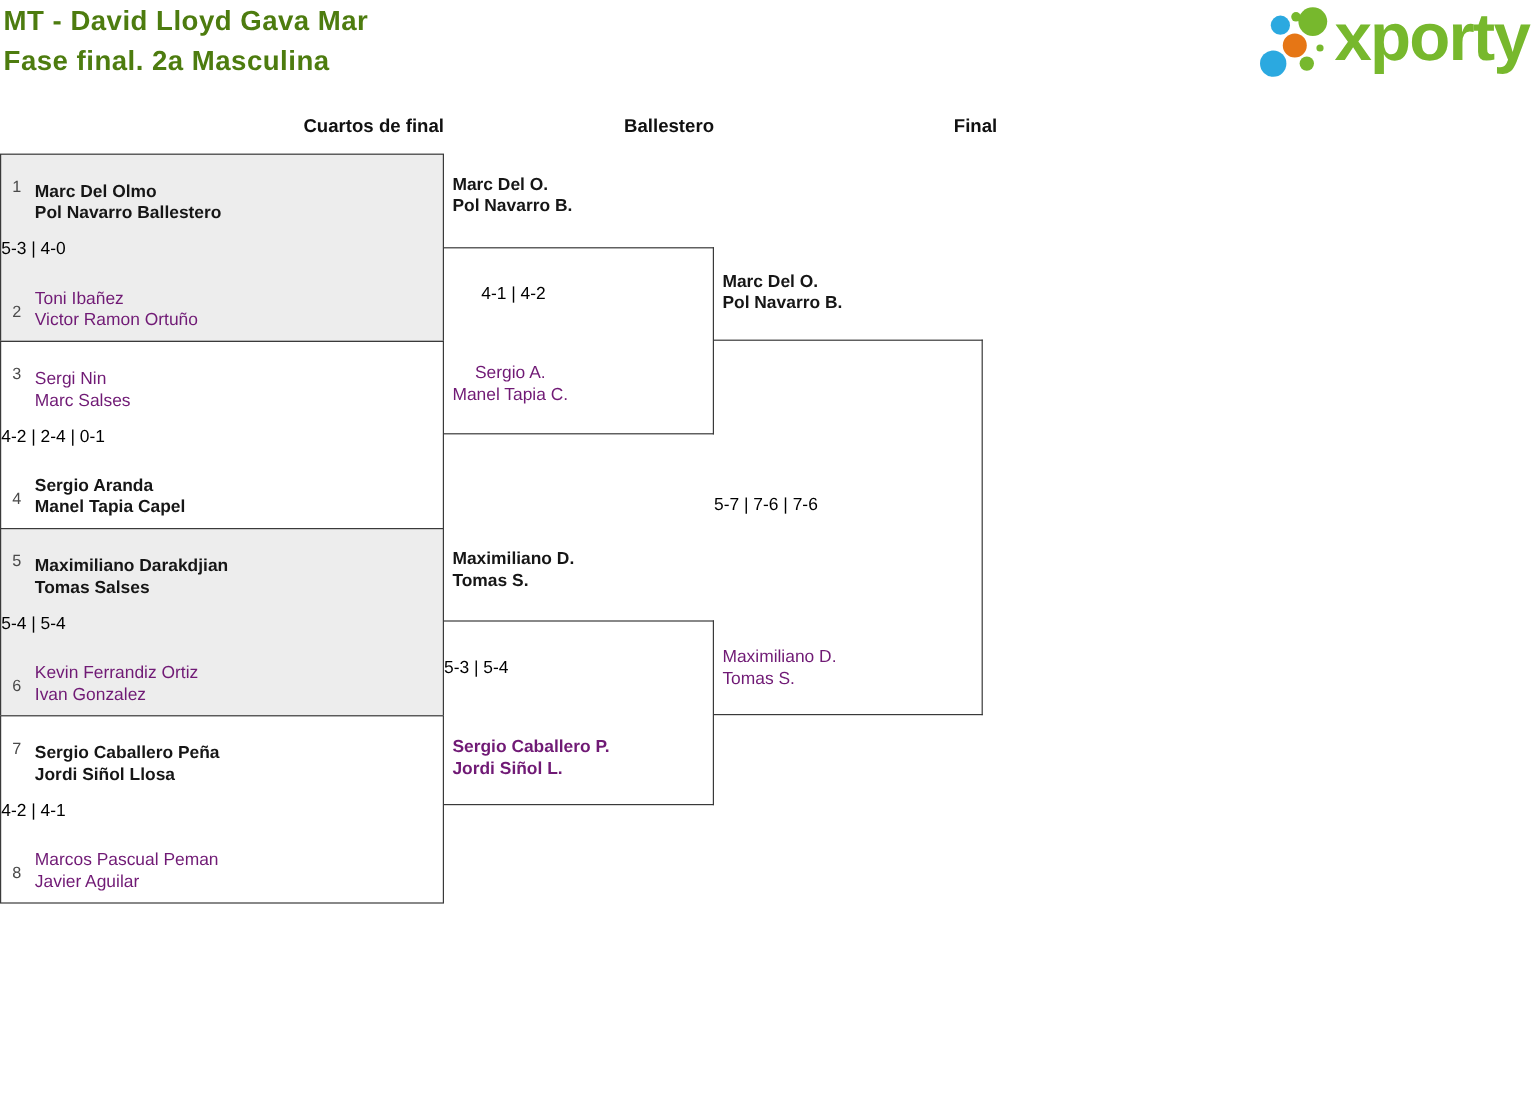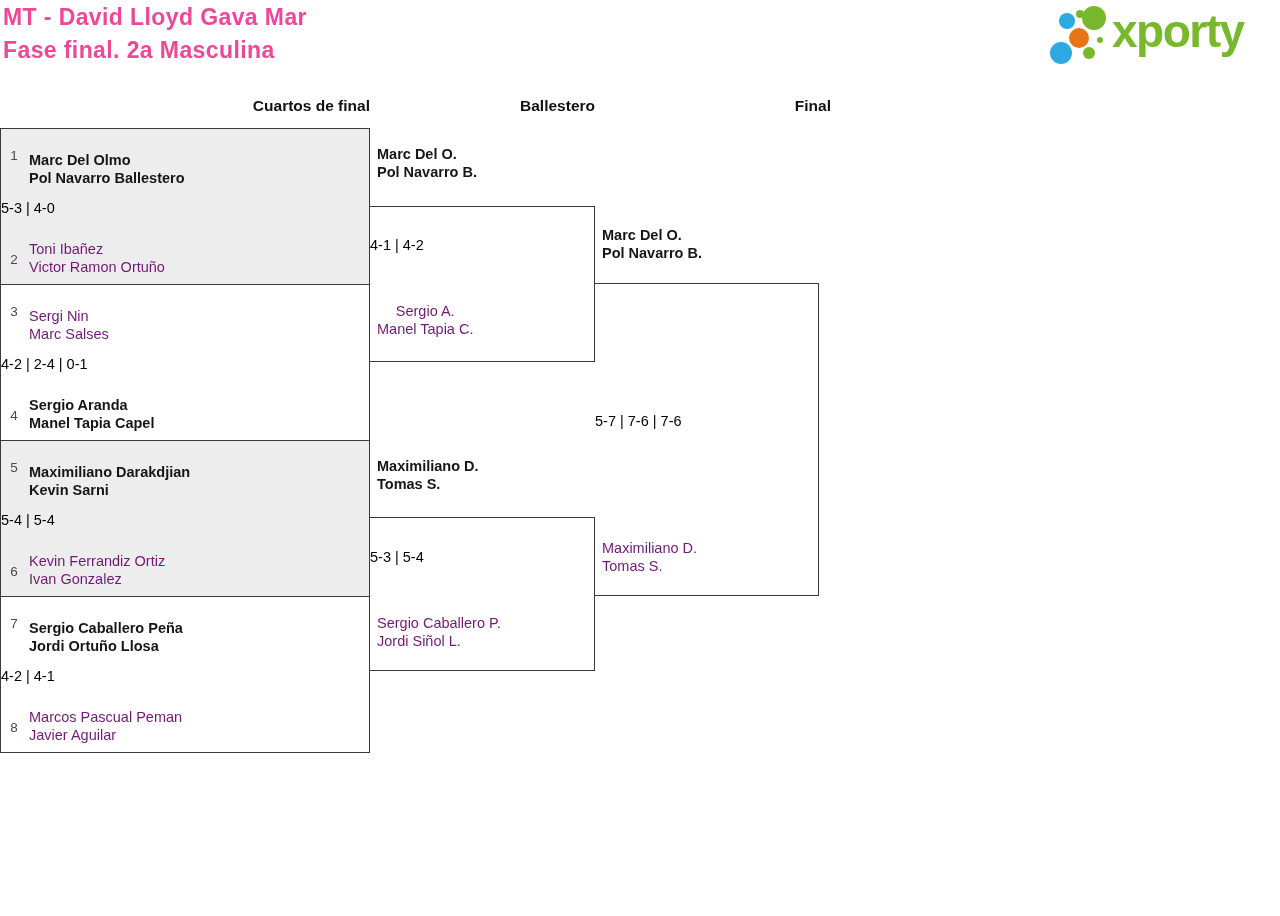--- a/index.html
+++ b/index.html
@@ -2,31 +2,31 @@
 <html><head>
 <meta charset="utf-8">
 <style>
   html,body{margin:0;padding:0;background:#fff;}
   .page{
     position:relative;width:1280px;height:916px;background:#ffffff;overflow:hidden;
     font-family:"Liberation Sans","DejaVu Sans",sans-serif;color:#1b1b1b;
   }
   
   .title{position:absolute;left:3px;top:1px;font-size:23px;font-weight:700;
-         line-height:33px;color:#ec4899;letter-spacing:.4px;}
+         line-height:33px;color:#4d7c0f;letter-spacing:.4px;}
   .logo{position:absolute;left:1050px;top:5px;width:228px;height:66px;cursor:pointer;}
   .dot{position:absolute;border-radius:50%;}
   .d-green-big   {left:32px;top:1px;width:24px;height:24px;background:#77b82d;}
   .d-green-small {left:26px;top:5px;width:8px;height:8px;background:#77b82d;}
   .d-blue-small  {left:9px;top:8px;width:16px;height:16px;background:#2ba9e0;}
   .d-orange      {left:19px;top:23px;width:20px;height:20px;background:#e67615;}
   .d-green-tiny  {left:47px;top:32px;width:6px;height:6px;background:#77b82d;}
   .d-blue-big    {left:0px;top:37px;width:22px;height:22px;background:#2ba9e0;}
   .d-green-med   {left:33px;top:42px;width:12px;height:12px;background:#77b82d;}
-  .logo-text{position:absolute;left:62px;top:0px;font-size:46px;line-height:52px;
+  .logo-text{position:absolute;left:62px;top:0px;font-size:56px;line-height:52px;
              font-weight:800;color:#77b82d;letter-spacing:-1.5px;}
   
   .col-header{position:absolute;top:96px;font-size:15.5px;font-weight:700;
               color:#111;text-align:right;line-height:20px;}
   .h-qf{left:0;width:370px;}
   .h-sf{left:370px;width:225px;}
   .h-f {left:606px;width:225px;}
   
   .qf{position:absolute;left:0;width:370px;height:157px;box-sizing:border-box;
       border:1px solid #3a3a3a;background:#ffffff;}
@@ -45,24 +45,24 @@
   .obox{position:absolute;box-sizing:border-box;border:1px solid #3a3a3a;border-left:none;
         background:transparent;}
   .sf1{left:370px;top:206px;width:225px;height:156px;}
   .sf2{left:370px;top:517px;width:225px;height:154px;}
   .fbox{left:595px;top:283px;width:224px;height:313px;}
   
   .abs{position:absolute;}
   .t-sf1-top{left:377px;top:145px;}
   .t-sf1-bot{left:377px;top:302px;text-align:center;}
   .t-sf2-top{left:377px;top:457px;}
-  .t-sf2-bot{left:377px;top:614px;}
+  .t-sf2-bot{left:377px;top:614px;font-weight:bold;}
   .t-f-top  {left:602px;top:226px;}
   .t-f-bot  {left:602px;top:539px;}
-  .score-sf1{left:370px;top:236px;width:225px;}
+  .score-sf1{left:370px;top:236px;width:225px;padding-left:31px;}
   .score-sf2{left:370px;top:548px;width:225px;}
   .score-f  {left:595px;top:412px;width:224px;}
 </style>
 </head>
 <body>
 
 <div class="page">
 
   <div class="title">
     <div>MT - David Lloyd Gava Mar</div>
@@ -109,35 +109,35 @@
       <div>Sergio Aranda</div>
       <div>Manel Tapia Capel</div>
     </div>
     <div class="seed seed-bottom">4</div>
   </div>
 
   <div class="qf qf3 shaded">
     <div class="seed seed-top">5</div>
     <div class="team team-top winner">
       <div>Maximiliano Darakdjian</div>
-      <div>Kevin Sarni</div>
+      <div>Tomas Salses</div>
     </div>
     <div class="score">5-4 | 5-4</div>
     <div class="team team-bottom">
       <div>Kevin Ferrandiz Ortiz</div>
       <div>Ivan Gonzalez</div>
     </div>
     <div class="seed seed-bottom">6</div>
   </div>
 
   <div class="qf qf4">
     <div class="seed seed-top">7</div>
     <div class="team team-top winner">
       <div>Sergio Caballero Peña</div>
-      <div>Jordi Ortuño Llosa</div>
+      <div>Jordi Siñol Llosa</div>
     </div>
     <div class="score">4-2 | 4-1</div>
     <div class="team team-bottom">
       <div>Marcos Pascual Peman</div>
       <div>Javier Aguilar</div>
     </div>
     <div class="seed seed-bottom">8</div>
   </div>
 
   <div class="obox sf1"></div>

